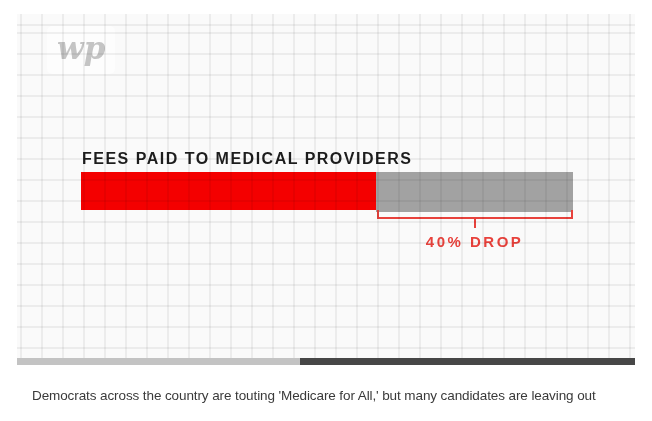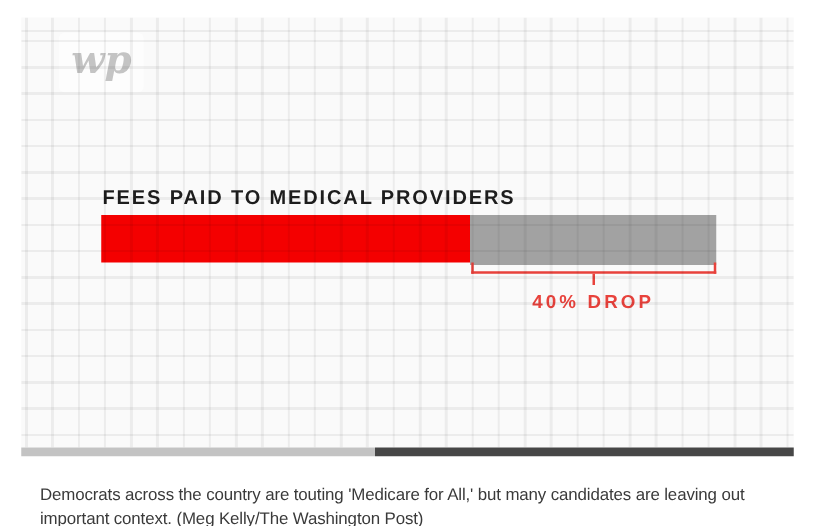--- a/index.html
+++ b/index.html
@@ -141,16 +141,15 @@
     <div class="grid-overlay"></div>
   </div>
 
   <div class="progress">
     <div class="progress-played" id="prog-played" style="width: 45.8%; background: rgb(195, 195, 195);"></div>
     <div class="progress-rest" id="prog-rest" style="background: rgb(71, 71, 71);"></div>
   </div>
 
   <p class="caption" style="color: rgb(58, 58, 58);">
     <span>Democrats across the country are touting 'Medicare for All,' but many candidates are leaving out</span><br>
-    <span>important context. (Meg Kelly/The Washington Post)</span>
   </p>
 
 </div>
 
 </body></html>

